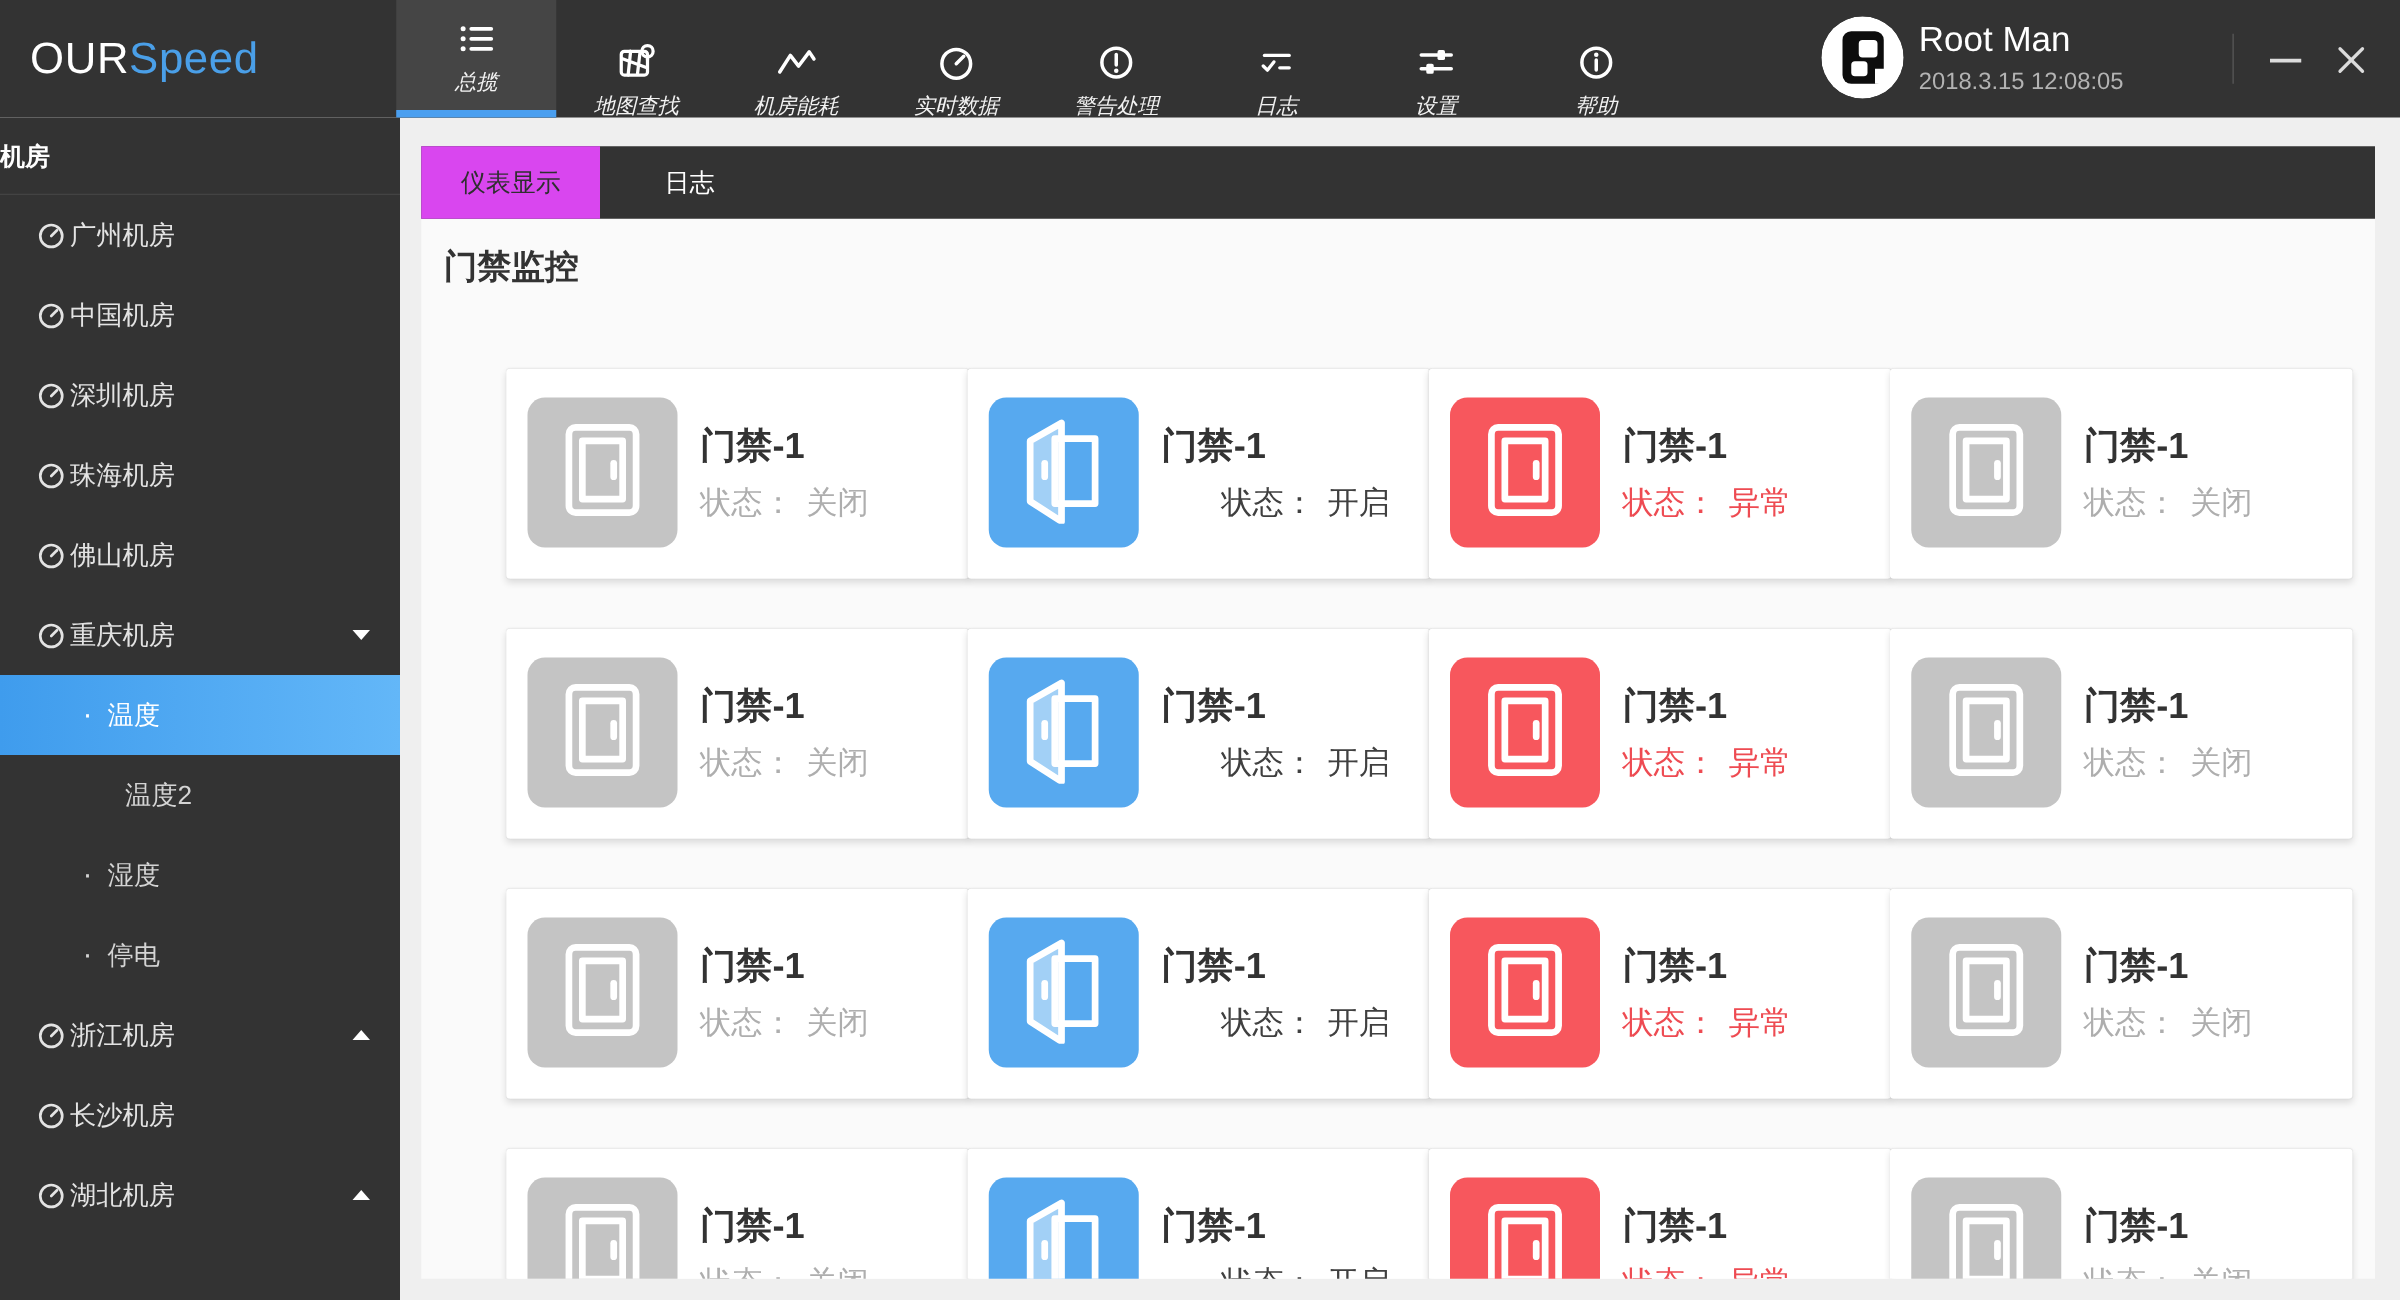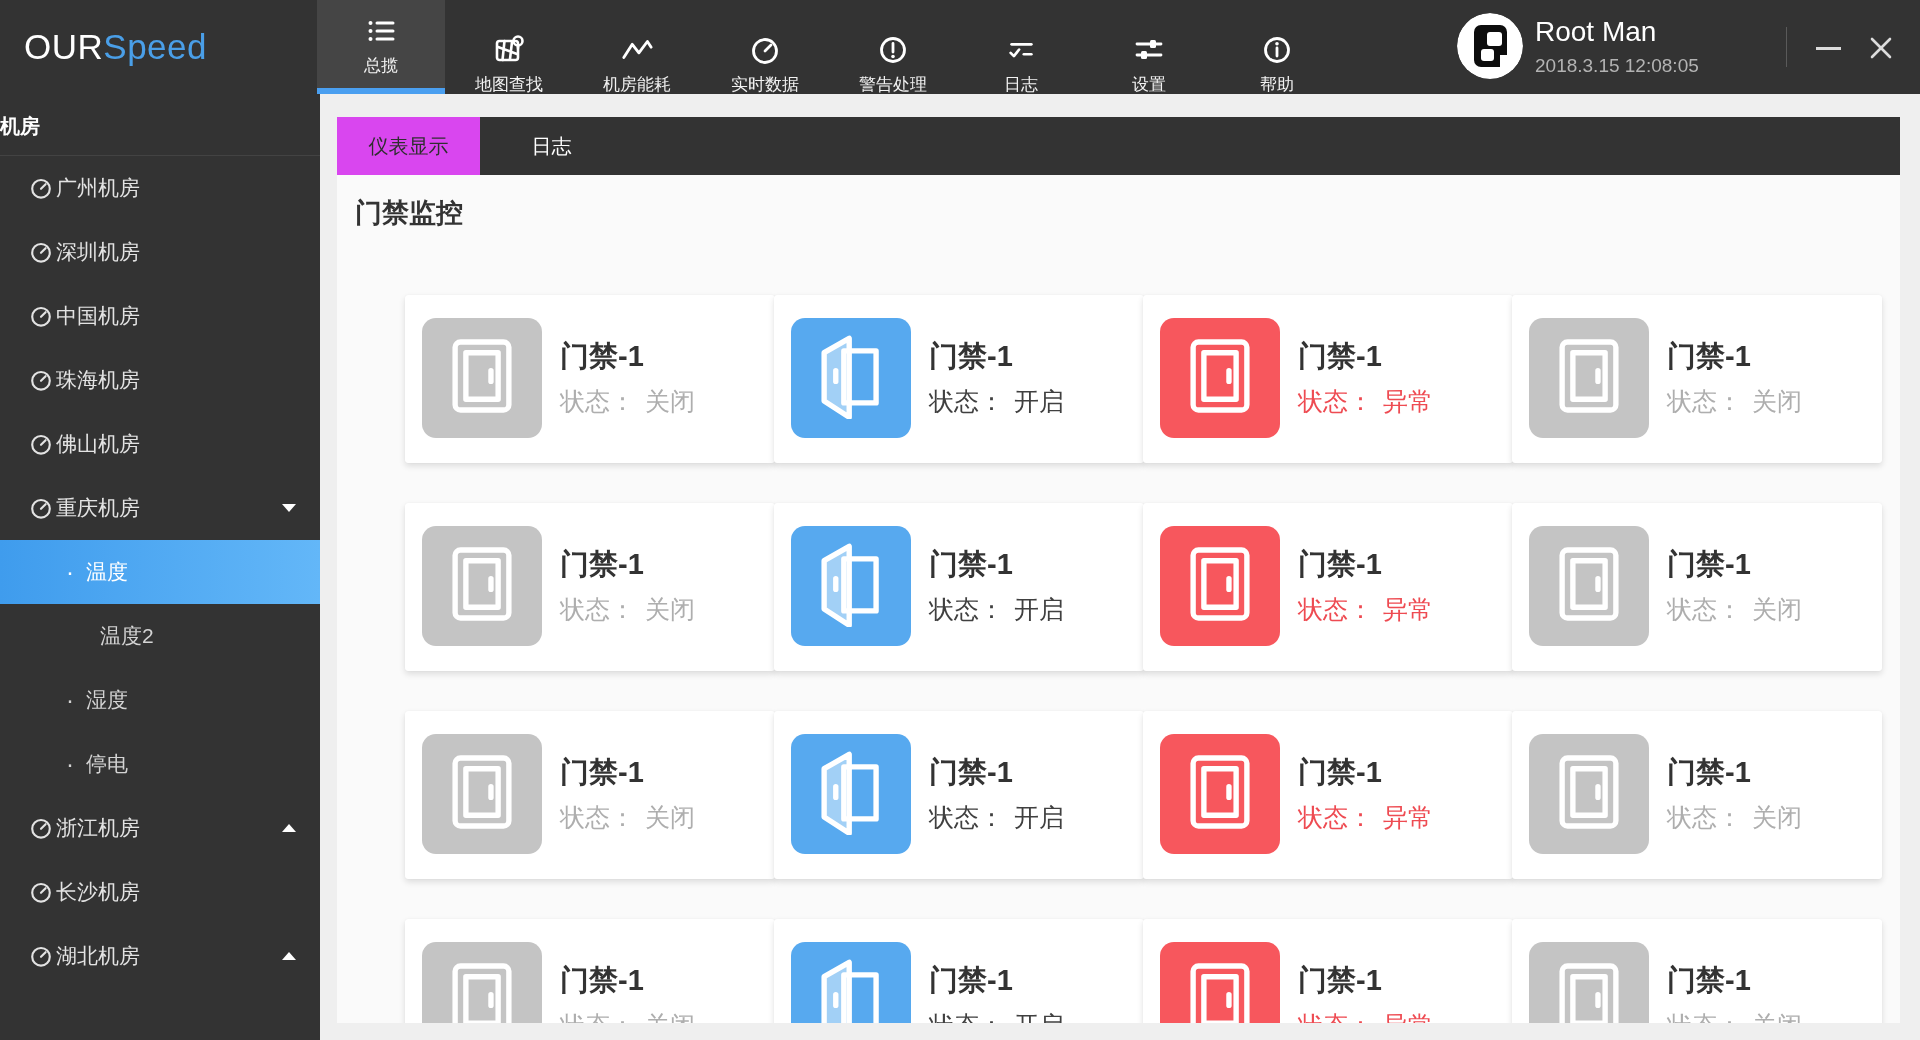--- a/index.html
+++ b/index.html
@@ -8,21 +8,21 @@
   .app { position:relative; width:1920px; height:1040px; }
 
   
   .topbar { position:absolute; left:0; top:0; width:1920px; height:94px; background:#333333; z-index:5; }
   .logo { position:absolute; left:24px; top:0; height:94px; line-height:94px; font-size:35px; letter-spacing:.5px; }
   .logo-a { color:#ffffff; }
   .logo-b { color:#4a9fe8; }
   .topnav { position:absolute; left:317px; top:0; height:94px; display:flex; }
   .nav-item { width:128px; height:94px; display:flex; flex-direction:column; align-items:center; justify-content:flex-start; padding-top:33px; cursor:pointer; color:#fff; }
   .nav-item .nv-icon { width:34px; height:34px; display:flex; align-items:center; justify-content:center; }
-  .nav-item .nv-label { margin-top:6px; font-size:17px; color:#f2f2f2; }
+  .nav-item .nv-label { margin-top:6px; font-size:17px; color:#f2f2f2;font-style:italic; }
   .nav-item.active { background:#454545; border-bottom:6px solid #4a9ff0; padding-top:14px; }
   .userbox { position:absolute; right:0; top:0; height:94px; }
   .avatar { position:absolute; left:-463px; top:13px; width:66px; height:66px; border-radius:50%; overflow:hidden; cursor:pointer; }
   .username { position:absolute; left:-385px; top:16px; font-size:28px; color:#ffffff; white-space:nowrap; }
   .usertime { position:absolute; left:-385px; top:55px; font-size:19px; color:#b3b3b3; white-space:nowrap; }
   .win-divider { position:absolute; left:-134px; top:27px; width:1px; height:40px; background:#5a5a5a; }
   .win-btn { position:absolute; top:30px; width:36px; height:36px; display:flex; align-items:center; justify-content:center; cursor:pointer; }
   .win-btn.minimize { left:-110px; }
   .win-btn.close { left:-57px; }
   .minus-bar { width:25px; height:3px; background:#dcdcdc; }
@@ -52,21 +52,21 @@
   .grid { position:absolute; left:68px; top:120px; display:grid; grid-template-columns:repeat(4,321px); column-gap:48px; row-gap:40px; }
   .card { position:relative; width:370px; height:168px; background:#ffffff; border-radius:3px; box-shadow:0 3px 6px rgba(0,0,0,.12), 0 0 1px rgba(0,0,0,.08); cursor:pointer; }
   .tile { position:absolute; left:17px; top:23px; width:120px; height:120px; border-radius:14px; display:flex; align-items:center; justify-content:center; }
   .tile.closed { background:#c4c4c4; }
   .tile.open { background:#57a9ef; }
   .tile.error { background:#f7575d; }
   .card-title { position:absolute; left:155px; top:42px; font-size:29px; font-weight:600; color:#333333; }
   .card-status { position:absolute; left:155px; top:90px; font-size:25px; }
   .card-status .gap { display:inline-block; width:10px; }
   .status-closed { color:#aeaeae; }
-  .status-open { color:#404040; }
+  .status-open { color:#404040;margin-left:48px; }
   .status-error { color:#ee4b52; }
 </style>
 </head>
 <body>
 
 <div class="app">
 
   <header class="topbar">
     <div class="logo">
       <span class="logo-a">OUR</span><span class="logo-b">Speed</span>
@@ -210,30 +210,30 @@
             </svg></span>
           <span class="room-label">广州机房</span>
         </div>
         <div class="side-item room">
           <span class="room-icon"><svg width="26" height="26" viewBox="0 0 34 34">
               <g fill="none" stroke="#e3e3e3" stroke-width="2.8" stroke-linecap="round">
                 <circle cx="17" cy="18" r="11.5"></circle>
                 <line x1="17" y1="18" x2="23" y2="12"></line>
               </g>
             </svg></span>
+          <span class="room-label">中国机房</span>
+        </div>
+        <div class="side-item room">
+          <span class="room-icon"><svg width="26" height="26" viewBox="0 0 34 34">
+              <g fill="none" stroke="#e3e3e3" stroke-width="2.8" stroke-linecap="round">
+                <circle cx="17" cy="18" r="11.5"></circle>
+                <line x1="17" y1="18" x2="23" y2="12"></line>
+              </g>
+            </svg></span>
           <span class="room-label">深圳机房</span>
-        </div>
-        <div class="side-item room">
-          <span class="room-icon"><svg width="26" height="26" viewBox="0 0 34 34">
-              <g fill="none" stroke="#e3e3e3" stroke-width="2.8" stroke-linecap="round">
-                <circle cx="17" cy="18" r="11.5"></circle>
-                <line x1="17" y1="18" x2="23" y2="12"></line>
-              </g>
-            </svg></span>
-          <span class="room-label">中国机房</span>
         </div>
         <div class="side-item room">
           <span class="room-icon"><svg width="26" height="26" viewBox="0 0 34 34">
               <g fill="none" stroke="#e3e3e3" stroke-width="2.8" stroke-linecap="round">
                 <circle cx="17" cy="18" r="11.5"></circle>
                 <line x1="17" y1="18" x2="23" y2="12"></line>
               </g>
             </svg></span>
           <span class="room-label">珠海机房</span>
         </div>

